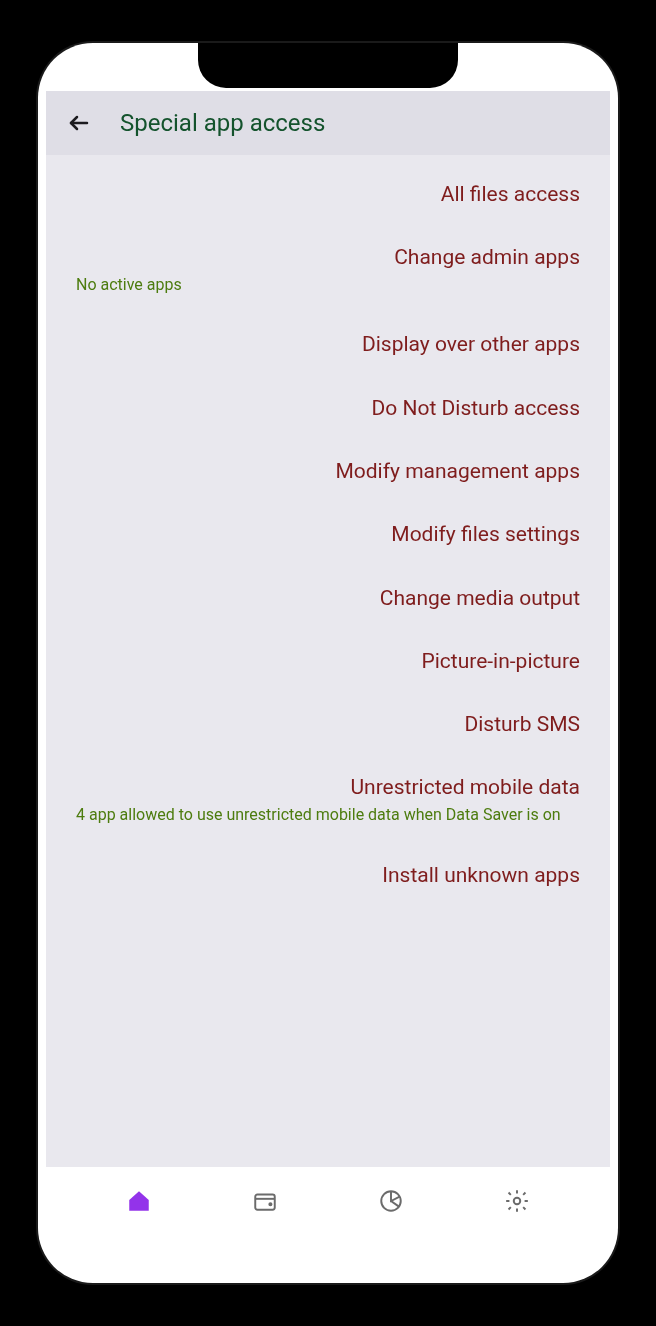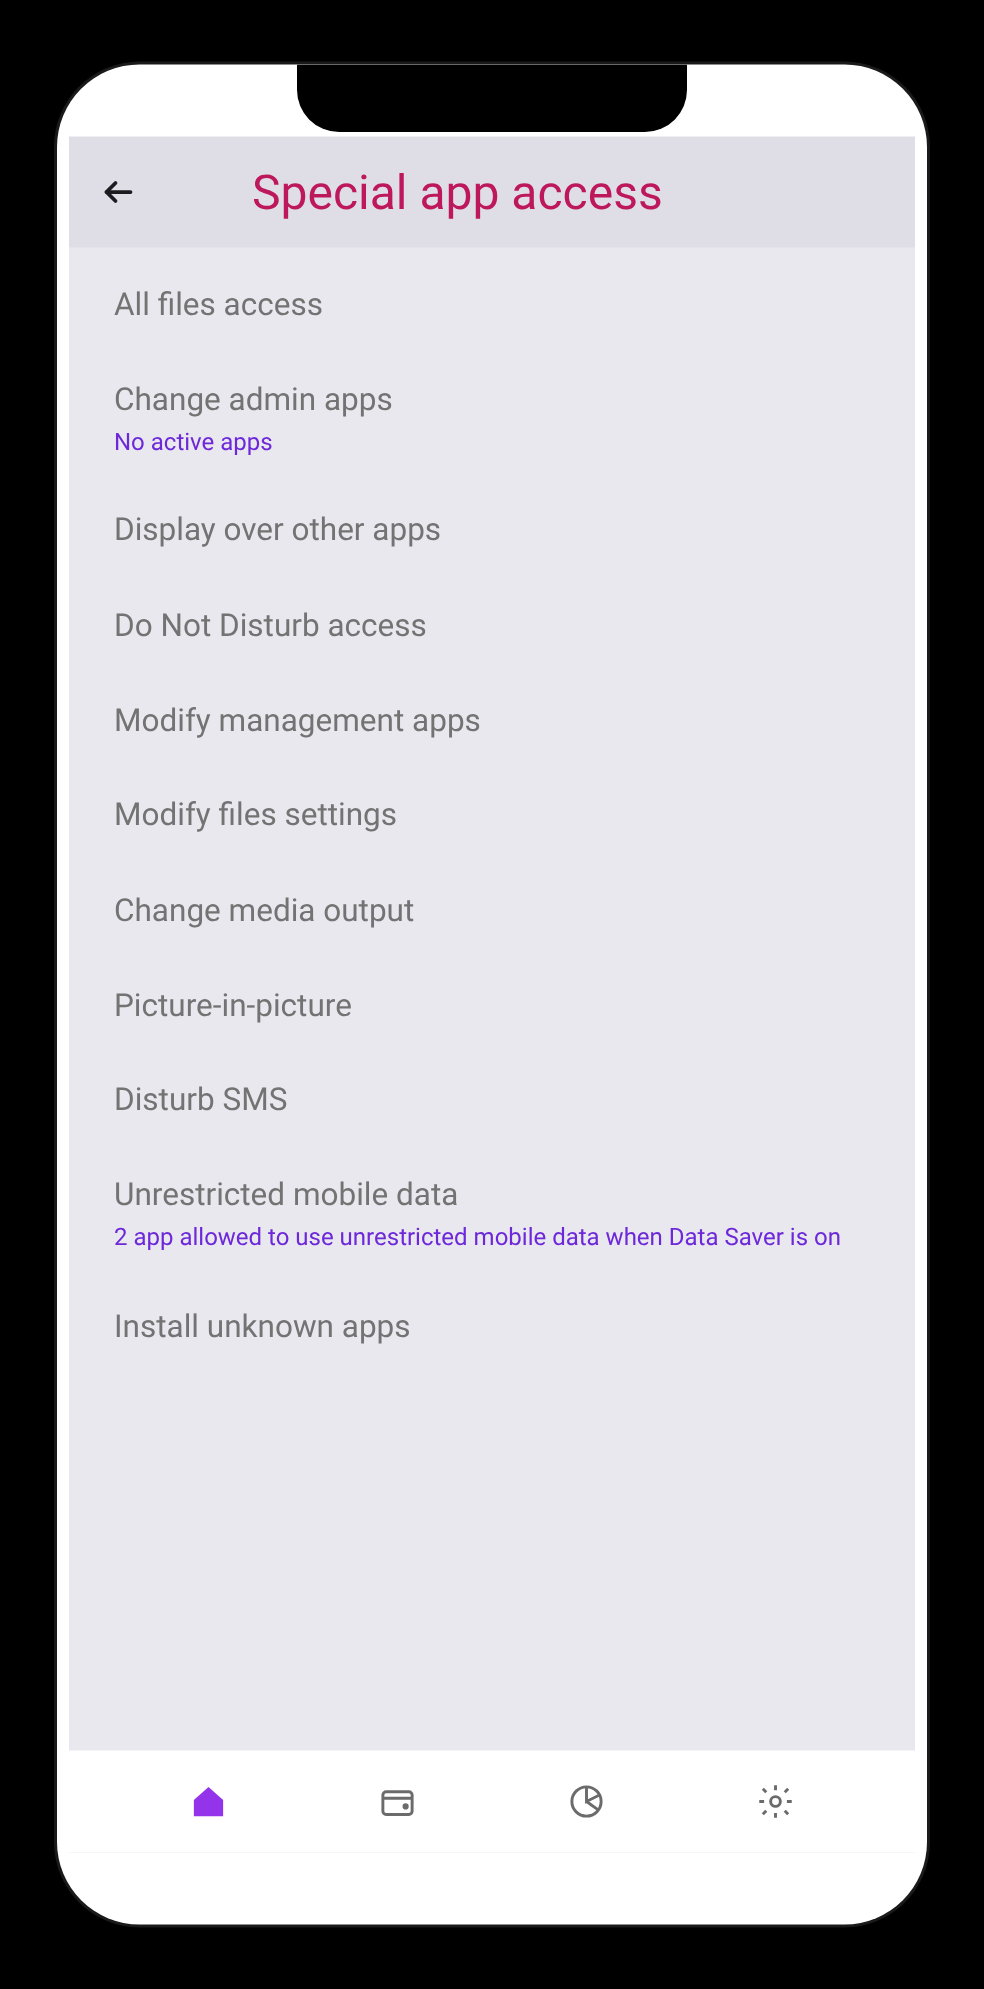--- a/index.html
+++ b/index.html
@@ -68,47 +68,47 @@
       justify-content: center;
       cursor: pointer;
     }
     
     .back-icon svg {
       width: 24px;
       height: 24px;
     }
     
     .header-title {
-      font-size: 32px;
-      color: #be185d;
+      font-size: 24px;
+      color: #14532d;
       font-weight: 400;
-      margin-left: 48px;
     }
     
     .content {
       flex: 1;
       overflow-y: auto;
       padding: 8px 0;
     }
     
     .list-item {
       padding: 18px 30px;
       cursor: pointer;
     }
     
     .list-item-title {
       font-size: 21px;
-      color: #737373;
+      color: #7f1d1d;
       font-weight: 400;
       line-height: 1.3;
+      text-align: right;
     }
     
     .list-item-subtitle {
       font-size: 16px;
-      color: #6d28d9;
+      color: #4d7c0f;
       margin-top: 3px;
       line-height: 1.3;
     }
     
     .bottom-nav {
       height: 68px;
       background: #fff;
       display: flex;
       justify-content: space-around;
       align-items: center;
@@ -186,21 +186,21 @@
       <div class="list-item">
         <div class="list-item-title">Picture-in-picture</div>
       </div>
 
       <div class="list-item">
         <div class="list-item-title">Disturb SMS</div>
       </div>
 
       <div class="list-item">
         <div class="list-item-title">Unrestricted mobile data</div>
-        <div class="list-item-subtitle">2 app allowed to use unrestricted mobile data when Data Saver is on</div>
+        <div class="list-item-subtitle">4 app allowed to use unrestricted mobile data when Data Saver is on</div>
       </div>
 
       <div class="list-item">
         <div class="list-item-title">Install unknown apps</div>
       </div>
 
     </div>
 
     <div class="bottom-nav">
       <div class="nav-item active">

